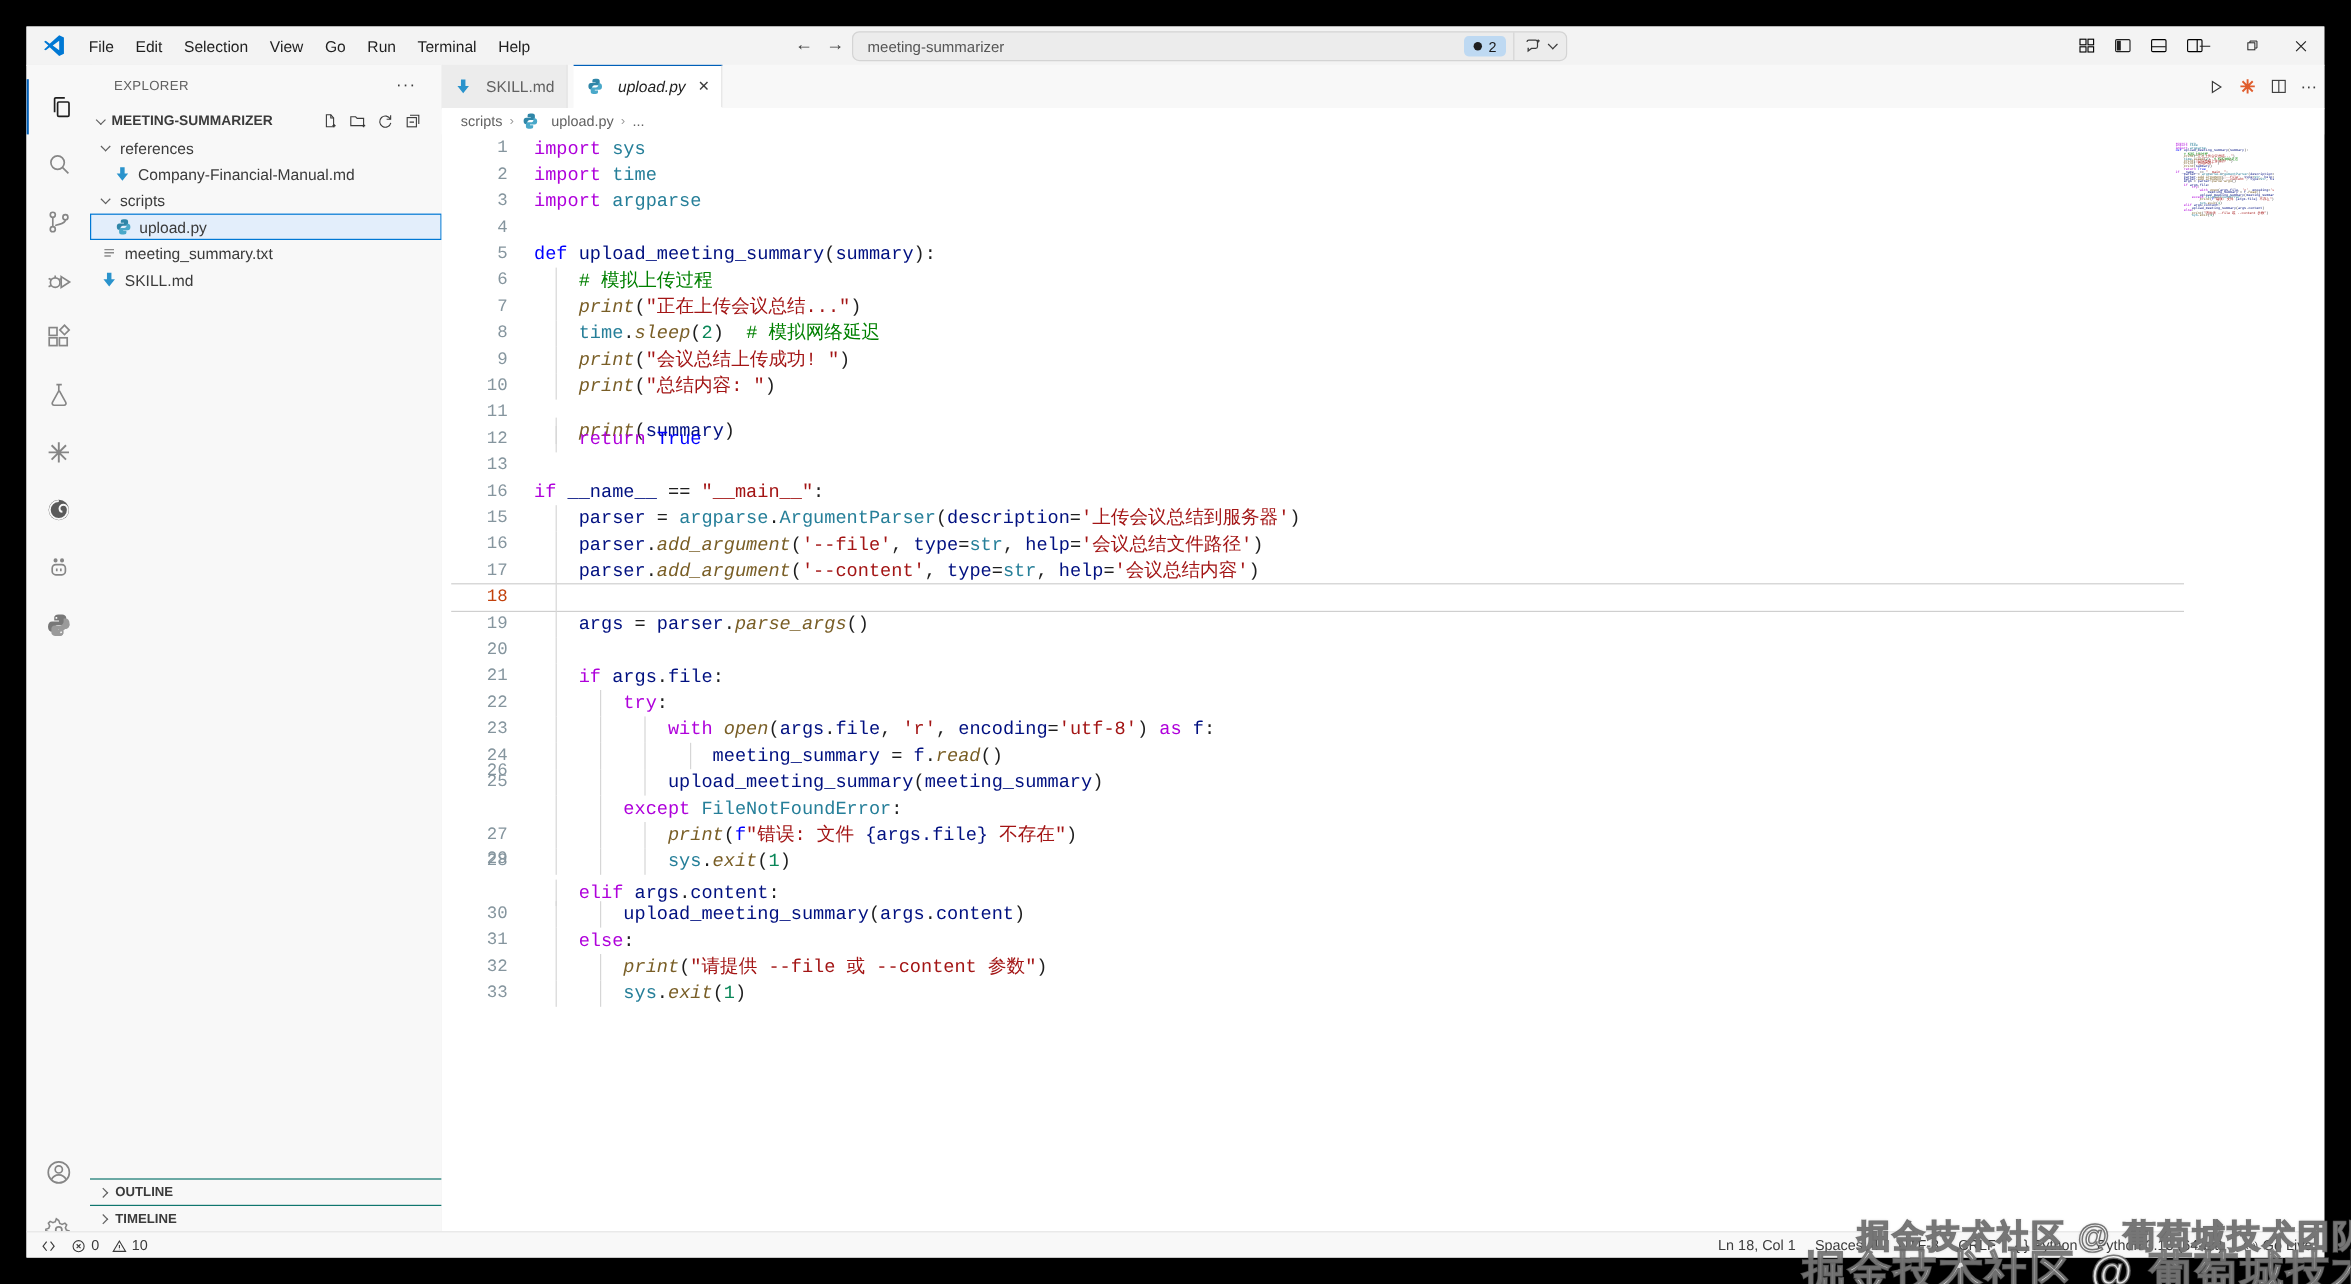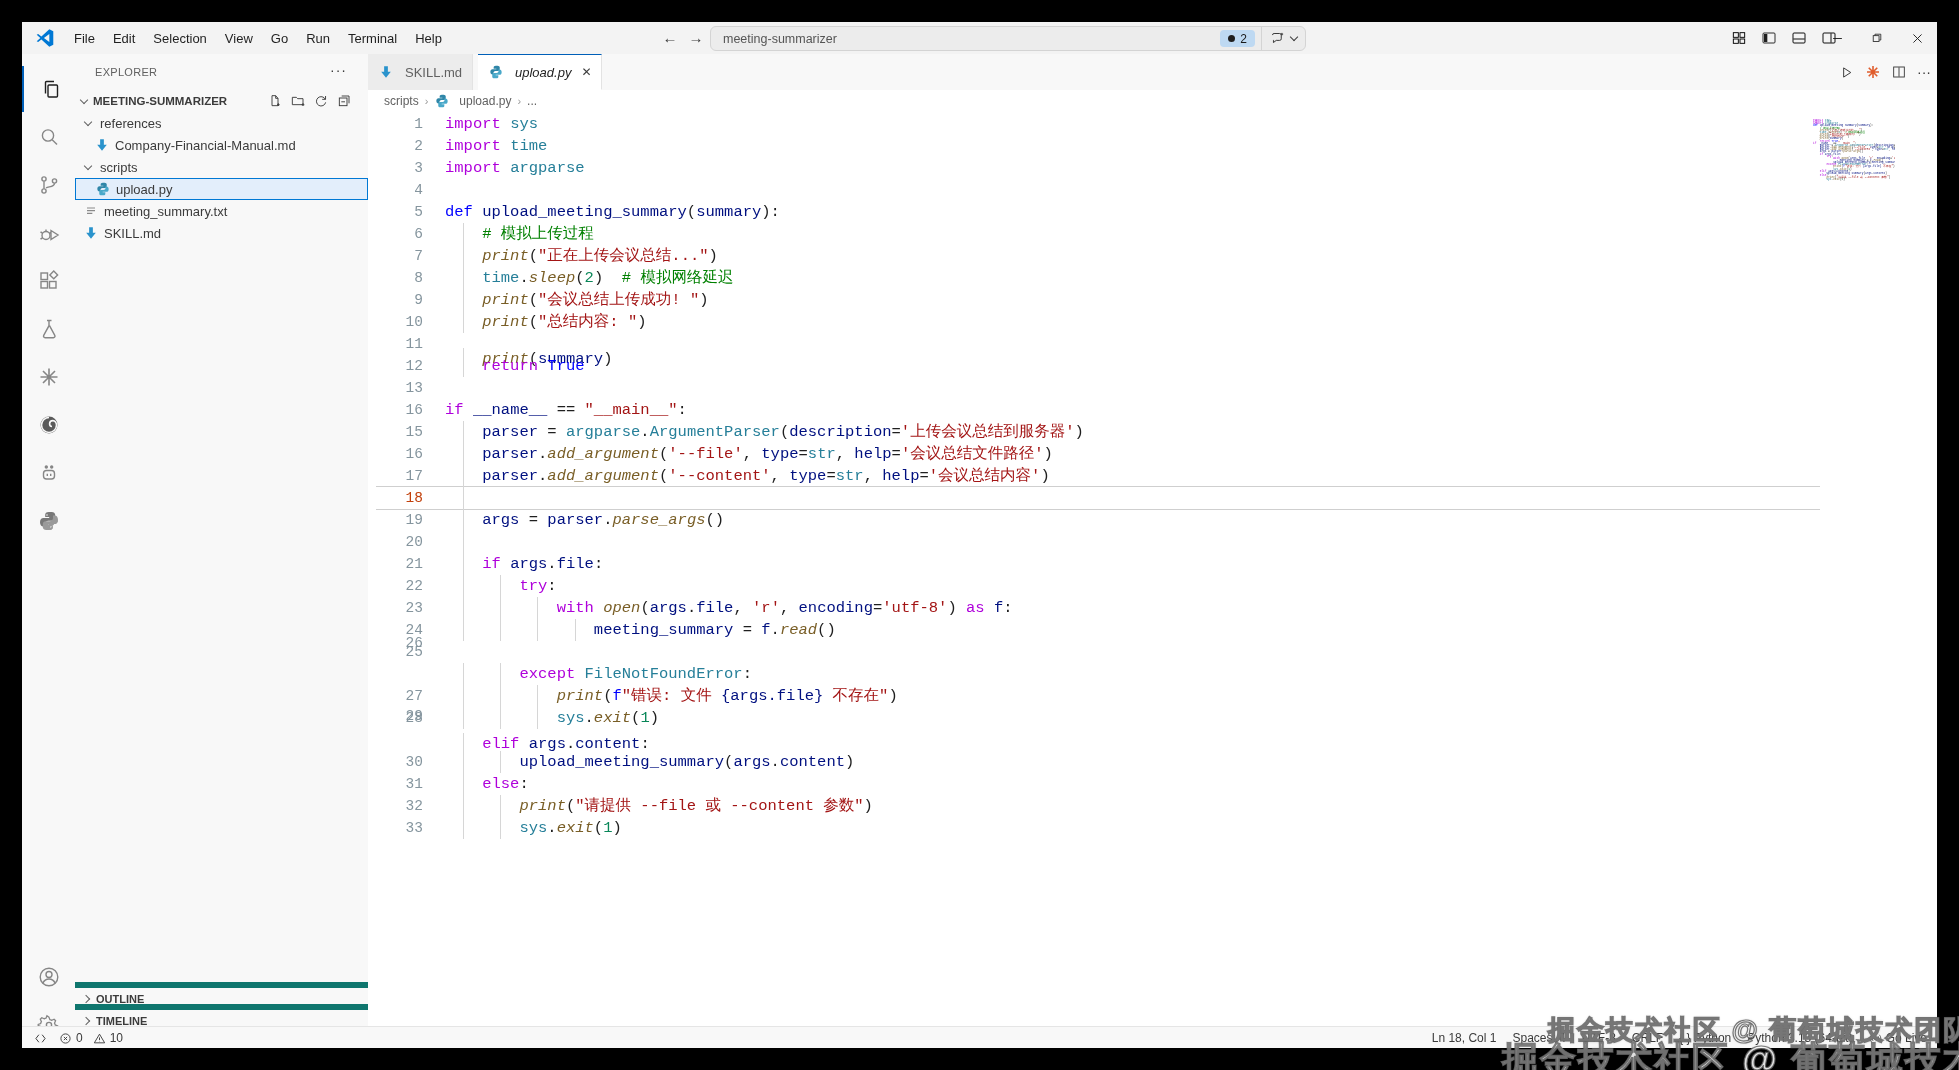--- a/index.html
+++ b/index.html
@@ -38,21 +38,21 @@
   .sb-section{position:absolute;left:0;top:36px;width:100%;height:22px;display:flex;align-items:center;}
   .sb-section .lbl{font-size:11.5px;font-weight:bold;color:#3b3b3b;margin-left:18px;}
   .sb-acts{position:absolute;right:16px;top:3px;display:flex;gap:7px;}
   .sb-acts svg{width:16px;height:16px;color:#3b3b3b;}
   .tree-row{position:absolute;left:0;width:100%;height:22px;display:flex;align-items:center;font-size:13px;color:#3b3b3b;box-sizing:border-box;}
   .tree-row.sel{background:#e3eefb;border:1px solid #0078d4;}
   .chev{width:5px;height:5px;border-right:1.4px solid #616161;border-bottom:1.4px solid #616161;display:inline-block;flex:none;}
   .chev.down{transform:rotate(45deg);margin-top:-3px;}
   .chev.right{transform:rotate(-45deg);}
   .ficon{width:16px;height:16px;flex:none;margin-right:5px;display:flex;align-items:center;justify-content:center;}
-  .sb-bottom{position:absolute;left:0;width:100%;height:22px;border-top:6px solid #0f766e;display:flex;align-items:center;
+  .sb-bottom{position:absolute;left:0;width:100%;height:22px;border-top:1px solid #0f766e;display:flex;align-items:center;
              font-size:11px;font-weight:bold;color:#3b3b3b;}
   .sb-bottom .chev{margin:0 7px 0 8px;}
 
   
   .editor{position:absolute;left:346px;top:32px;width:1569px;height:972px;background:#fff;}
   .tabstrip{position:absolute;left:0;top:0;width:100%;height:36px;background:#f8f8f8;border-bottom:1px solid #e3e3e3;}
   .tab{position:absolute;top:0;height:36px;box-sizing:border-box;display:flex;align-items:center;gap:6px;padding:0 10px;
        font-size:13px;border-right:1px solid #e3e3e3;}
   .tab.inactive{background:#ececec;color:#616161;}
   .tab.active{background:#fff;color:#1f1f1f;border-top:1.5px solid #005fb8;border-bottom:1px solid #fff;}
@@ -473,20 +473,21 @@
           <div class="code-line" style="top: 419px;"><span class="guide" style="left: 18px;"></span></div>
           <div class="gutter-num" style="top: 441px;">21</div>
           <div class="code-line" style="top: 441px;"><span class="guide" style="left: 18px;"></span><span class="tok-pl">    </span><span class="tok-kw">if</span><span class="tok-pl"> </span><span class="tok-va">args</span><span class="tok-pl">.</span><span class="tok-va">file</span><span class="tok-pl">:</span></div>
           <div class="gutter-num" style="top: 463px;">22</div>
           <div class="code-line" style="top: 463px;"><span class="guide" style="left: 18px;"></span><span class="guide" style="left: 55.2px;"></span><span class="tok-pl">        </span><span class="tok-kw">try</span><span class="tok-pl">:</span></div>
           <div class="gutter-num" style="top: 485px;">23</div>
           <div class="code-line" style="top: 485px;"><span class="guide" style="left: 18px;"></span><span class="guide" style="left: 55.2px;"></span><span class="guide" style="left: 92.4px;"></span><span class="tok-pl">            </span><span class="tok-kw">with</span><span class="tok-pl"> </span><span class="tok-fn">open</span><span class="tok-pl">(</span><span class="tok-va">args</span><span class="tok-pl">.</span><span class="tok-va">file</span><span class="tok-pl">, </span><span class="tok-st">'r'</span><span class="tok-pl">, </span><span class="tok-va">encoding</span><span class="tok-pl">=</span><span class="tok-st">'utf-8'</span><span class="tok-pl">) </span><span class="tok-kw">as</span><span class="tok-pl"> </span><span class="tok-va">f</span><span class="tok-pl">:</span></div>
           <div class="gutter-num" style="top: 507px;">24</div>
           <div class="code-line" style="top: 507px;"><span class="guide" style="left: 18px;"></span><span class="guide" style="left: 55.2px;"></span><span class="guide" style="left: 92.4px;"></span><span class="guide" style="left: 129.6px;"></span><span class="tok-pl">                </span><span class="tok-va">meeting_summary</span><span class="tok-pl"> = </span><span class="tok-va">f</span><span class="tok-pl">.</span><span class="tok-fn">read</span><span class="tok-pl">()</span></div>
           <div class="gutter-num" style="top: 529px;">25</div>
+          <div class="code-line" style="top: 529px;"><span class="guide" style="left: 18px;"></span><span class="guide" style="left: 55.2px;"></span><span class="guide" style="left: 92.4px;"></span><span class="tok-pl">            </span><span class="tok-va">upload_meeting_summary</span><span class="tok-pl">(</span><span class="tok-va">meeting_summary</span><span class="tok-pl">)</span></div>
           <div class="gutter-num" style="top: 520px;">26</div>
           <div class="code-line" style="top: 551px;"><span class="guide" style="left: 18px;"></span><span class="guide" style="left: 55.2px;"></span><span class="tok-pl">        </span><span class="tok-kw">except</span><span class="tok-pl"> </span><span class="tok-ty">FileNotFoundError</span><span class="tok-pl">:</span></div>
           <div class="gutter-num" style="top: 573px;">27</div>
           <div class="code-line" style="top: 573px;"><span class="guide" style="left: 18px;"></span><span class="guide" style="left: 55.2px;"></span><span class="guide" style="left: 92.4px;"></span><span class="tok-pl">            </span><span class="tok-fn">print</span><span class="tok-pl">(</span><span class="tok-df">f</span><span class="tok-st">"错误: 文件 </span><span class="tok-va">{args.file}</span><span class="tok-st"> 不存在"</span><span class="tok-pl">)</span></div>
           <div class="gutter-num" style="top: 595px;">28</div>
           <div class="code-line" style="top: 595px;"><span class="guide" style="left: 18px;"></span><span class="guide" style="left: 55.2px;"></span><span class="guide" style="left: 92.4px;"></span><span class="tok-pl">            </span><span class="tok-ty">sys</span><span class="tok-pl">.</span><span class="tok-fn">exit</span><span class="tok-pl">(</span><span class="tok-nu">1</span><span class="tok-pl">)</span></div>
           <div class="gutter-num" style="top: 593px; text-align: right;">29</div>
           <div class="code-line" style="top: 621px;"><span class="guide" style="left: 18px;"></span><span class="tok-pl">    </span><span class="tok-kw">elif</span><span class="tok-pl"> </span><span class="tok-va">args</span><span class="tok-pl">.</span><span class="tok-va">content</span><span class="tok-pl">:</span></div>
           <div class="gutter-num" style="top: 639px;">30</div>
           <div class="code-line" style="top: 639px; text-align: center;"><span class="guide" style="left: 18px;"></span><span class="guide" style="left: 55.2px;"></span><span class="tok-pl">        </span><span class="tok-va">upload_meeting_summary</span><span class="tok-pl">(</span><span class="tok-va">args</span><span class="tok-pl">.</span><span class="tok-va">content</span><span class="tok-pl">)</span></div>

